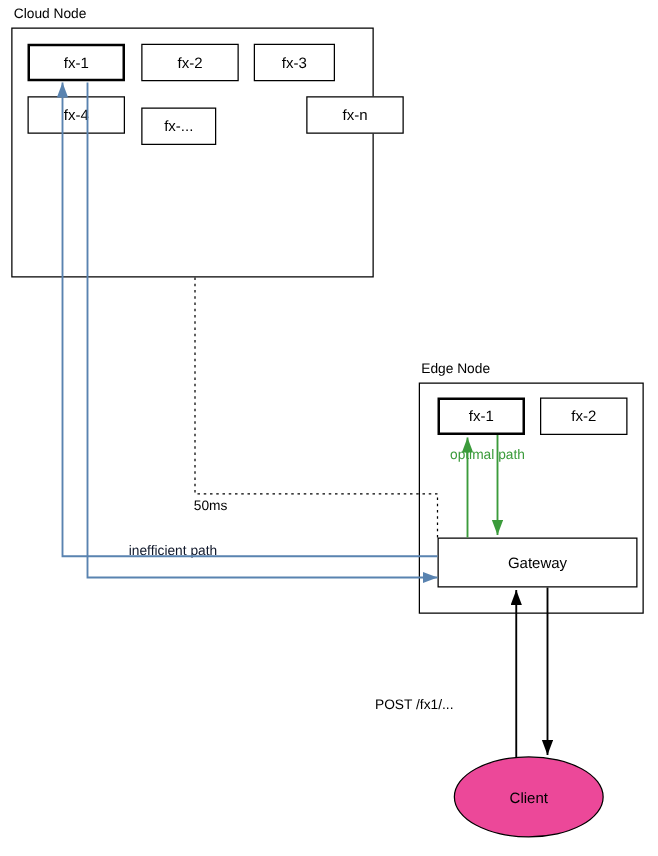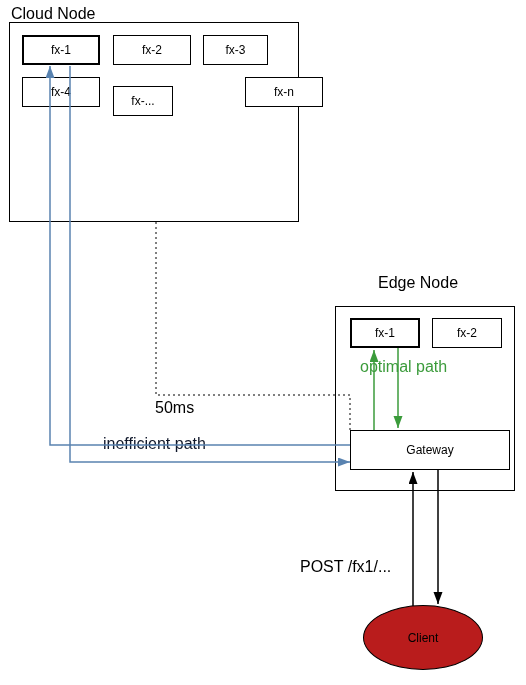--- a/index.html
+++ b/index.html
@@ -16,39 +16,39 @@
       background: white;
       color: #000;
     }
     .container {
       position: absolute;
       border: 1px solid #000;
       background: white;
     }
     .label {
       position: absolute;
-      font-size: 16px;
+      font-size: 11px;
     }
     .box {
       position: absolute;
       border: 1px solid #000;
       background: white;
       display: flex;
       align-items: center;
       justify-content: center;
       font-size: 12px;
     }
     .box-bold {
       border-width: 2px;
     }
     .ellipse {
       position: absolute;
       border: 1px solid #000;
       border-radius: 50%;
-      background: #b91c1c;
+      background: #ec4899;
       display: flex;
       align-items: center;
       justify-content: center;
       font-size: 12px;
     }
     svg.overlay {
       position: absolute;
       top: 0;
       left: 0;
       width: 526px;
@@ -62,21 +62,21 @@
 <div class="label" style="left:11px; top:5px;">Cloud Node</div>
 <div class="container" style="left:9px; top:22px; width:290px; height:200px;"></div>
 
 <div class="box box-bold" style="left:22px; top:35px; width:78px; height:30px;">fx-1</div>
 <div class="box" style="left:113px; top:35px; width:78px; height:30px;">fx-2</div>
 <div class="box" style="left:203px; top:35px; width:65px; height:30px;">fx-3</div>
 <div class="box" style="left:22px; top:77px; width:78px; height:30px;">fx-4</div>
 <div class="box" style="left:113px; top:86px; width:60px; height:30px;">fx-...</div>
 <div class="box" style="left:203px; top:77px; width:78px; height:30px;margin-left:42px;">fx-n</div>
 
-<div class="label" style="left:337px; top:274px;margin-left:41px;">Edge Node</div>
+<div class="label" style="left:337px; top:289px;">Edge Node</div>
 <div class="container" style="left:335px; top:306px; width:180px; height:185px;"></div>
 
 <div class="box box-bold" style="left:350px; top:318px; width:70px; height:30px;">fx-1</div>
 <div class="box" style="left:432px; top:318px; width:70px; height:30px;">fx-2</div>
 
 <div class="box" style="left:350px; top:430px; width:160px; height:40px;">Gateway</div>
 
 <div class="ellipse" style="left:363px; top:605px; width:120px; height:65px;">Client</div>
 
 <div class="label" style="left:300px; top:558px;">POST /fx1/...</div>

